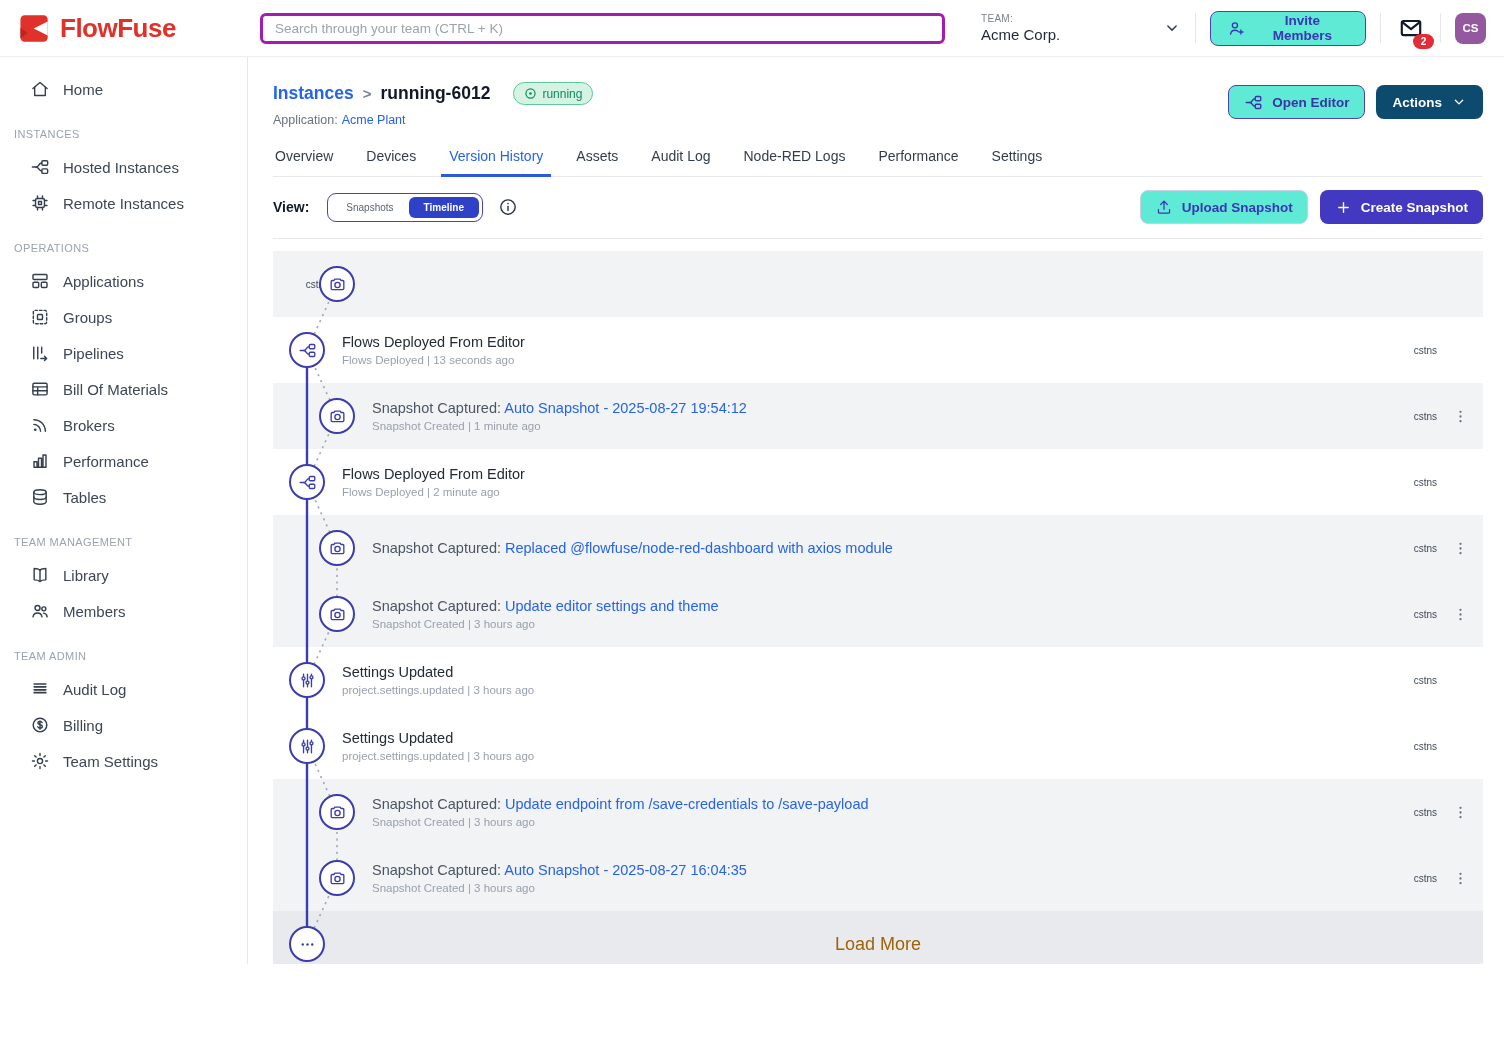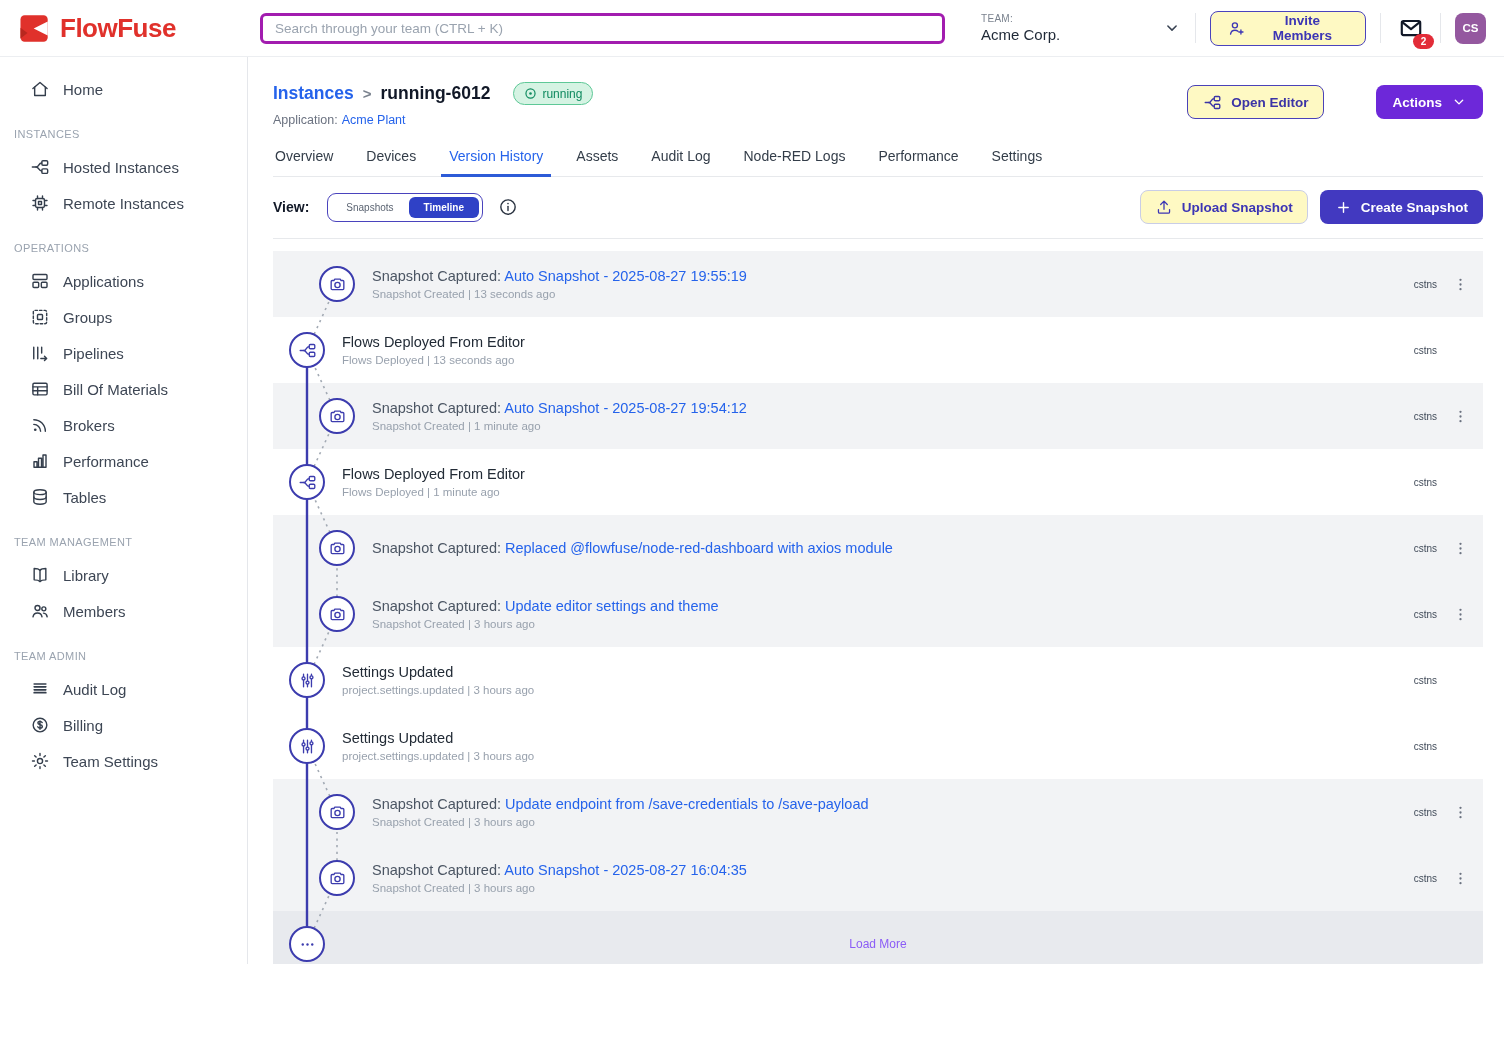--- a/index.html
+++ b/index.html
@@ -11,21 +11,21 @@
   .hdr-logo{width:248px;flex:none;display:flex;align-items:center;gap:9px;padding-left:18px;box-sizing:border-box;cursor:pointer;}
   .logo-mark{width:33px;height:33px;flex:none;}
   .logo-text{color:#e0312b;font-size:26px;font-weight:700;letter-spacing:-0.5px;}
   .search{flex:none;width:685px;height:31px;box-sizing:border-box;margin-left:12px;border:3px solid #a21caf;border-radius:6px;padding:0 12px;font-size:13.5px;color:#374151;outline:none;font-family:inherit;background:#fff;}
   .search::placeholder{color:#9aa3af;}
   .team{margin-left:36px;width:208px;display:flex;align-items:center;justify-content:space-between;cursor:pointer;}
   .team-label{display:block;font-size:10px;color:#7a828e;letter-spacing:.3px;}
   .team-name{display:block;font-size:15px;color:#1f2937;margin-top:2px;}
   .chev{width:18px;height:18px;color:#374151;}
   .vdiv{width:1px;height:30px;background:#e5e7eb;margin:0 14px;flex:none;}
-  .btn{display:inline-flex;align-items:center;gap:9px;border-radius:8px;font-weight:700;font-size:13.5px;cursor:pointer;background:#fef9c3;border:1.5px solid transparent;font-family:inherit;box-sizing:border-box;}
+  .btn{display:inline-flex;align-items:center;gap:9px;border-radius:8px;font-weight:700;font-size:13.5px;cursor:pointer;background:#5eead4;border:1.5px solid transparent;font-family:inherit;box-sizing:border-box;}
   .invite{height:35px;padding:0 16px;border-color:#4a43bd;color:#3c35b5;}
   .invite .icn{width:19px;height:19px;}
   .mail{position:relative;width:32px;display:flex;justify-content:center;cursor:pointer;}
   .mail-icn{width:26px;height:26px;color:#111827;}
   .notif{position:absolute;right:-8px;bottom:-8px;background:#e22c38;color:#fff;font-size:10px;font-weight:700;min-width:9px;padding:2px 6px;border-radius:9px;text-align:center;}
   .avatar{width:31px;height:31px;border-radius:8px;background:#94589f;color:#fff;font-size:11.5px;font-weight:700;display:flex;align-items:center;justify-content:center;margin-right:18px;cursor:pointer;flex:none;}
 
   
   .shell{display:flex;height:989px;}
   .sidebar{width:248px;flex:none;border-right:1px solid #e5e7eb;box-sizing:border-box;padding-top:14px;position:relative;}
@@ -43,21 +43,21 @@
   .crumb-sep{color:#7a828e;font-size:15px;font-weight:700;}
   .crumb-cur{color:#111827;font-size:17.5px;font-weight:700;}
   .badge-running{margin-left:14px;display:inline-flex;align-items:center;gap:5px;background:#d5f3e3;border:1px solid #5ec897;color:#0f8a5f;font-size:12px;padding:3.5px 10px;border-radius:999px;}
   .badge-icn{width:13px;height:13px;color:#0f8a5f;}
   .app-line{margin-top:8px;font-size:12.5px;}
   .app-label{color:#6b7280;}
   .app-link{color:#2563eb;cursor:pointer;text-decoration:none;margin-left:4px;}
   .ph-right{display:flex;gap:11px;padding-top:3px;}
   .btn-outline{height:34px;padding:0 15px;border-color:#4a42b8;color:#3b34a6;}
   .btn-outline .icn{width:19px;height:19px;}
-  .btn-solid{height:34px;padding:0 16px;background:#6d28d9;color:#fff;border:none;margin-left:41px;}
+  .btn-solid{height:34px;padding:0 16px;background:#0c4a6e;color:#fff;border:none;}
   .chev-w{width:16px;height:16px;color:#fff;}
 
   
   .tabs{margin-top:15px;display:flex;gap:29px;border-bottom:1px solid #e7e9ec;}
   .tab{font-size:14px;color:#333d49;padding:6px 2px 12px;cursor:pointer;position:relative;}
   .tab.active{color:#2563eb;}
   .tab.active::after{content:"";position:absolute;left:-6px;right:-6px;bottom:-1px;height:3px;background:#2d5bd7;}
 
   
   .toolbar{margin-top:13px;display:flex;align-items:center;padding-bottom:14px;border-bottom:1px solid #e7e9ec;}
@@ -86,21 +86,21 @@
   .tmain{flex:1;padding-left:99px;}
   .trow.event .tmain{padding-left:69px;}
   .ttitle{font-size:14.5px;color:#4b5563;}
   .ttitle .tlink{color:#2563eb;cursor:pointer;text-decoration:none;}
   .trow.event .ttitle{color:#222b36;font-weight:500;}
   .tmeta{font-size:11.5px;color:#98a1ad;margin-top:4px;}
   .tuser{font-size:10px;color:#414b59;width:56px;text-align:right;}
   .tmenu{width:46px;display:flex;justify-content:center;cursor:pointer;}
   .tmenu .icn{width:17px;height:17px;color:#6b7280;}
   .tmenu.hide{visibility:hidden;}
-  .lm-link{flex:1;text-align:center;font-size:12px;color:#8b5cf6;cursor:pointer;}
+  .lm-link{flex:1;text-align:center;font-size:18px;color:#a16207;cursor:pointer;}
   .icn{display:inline-block;flex:none;}
   .icn svg{width:100%;height:100%;display:block;}
 </style>
 </head>
 <body>
 
 <div class="app">
 
   <header class="hdr">
     <div class="hdr-logo">
@@ -394,24 +394,20 @@
           </svg>
           <div class="trow gray">
             <div class="tnode snap">
               <span class="icn">
                 <svg viewBox="0 0 24 24" fill="none" stroke="currentColor" stroke-width="1.7" stroke-linecap="round" stroke-linejoin="round">
                   <path d="M4 8.3c0-.7.6-1.3 1.3-1.3h2.1l1.2-1.8h6.8l1.2 1.8h2.1c.7 0 1.3.6 1.3 1.3v8.9c0 .7-.6 1.3-1.3 1.3H5.3c-.7 0-1.3-.6-1.3-1.3z"></path>
                   <circle cx="12" cy="12.7" r="3.3"></circle>
                 </svg>
               </span>
             </div>
-            <div class="tmain">
-              <div class="ttitle"><span class="tprefix">Snapshot Captured: </span><a class="tlink">Auto Snapshot - 2025-08-27 19:55:19</a></div>
-              <div class="tmeta">Snapshot Created | 13 seconds ago</div>
-            </div>
             <div class="tuser">cstns</div>
             <div class="tmenu">
               <span class="icn">
                 <svg viewBox="0 0 24 24" fill="none" stroke="currentColor" stroke-width="1.7" stroke-linecap="round" stroke-linejoin="round">
                   <circle cx="12" cy="5.4" r="1.6" fill="currentColor" stroke="none"></circle>
                   <circle cx="12" cy="12" r="1.6" fill="currentColor" stroke="none"></circle>
                   <circle cx="12" cy="18.6" r="1.6" fill="currentColor" stroke="none"></circle>
                 </svg>
               </span>
             </div>
@@ -472,21 +468,21 @@
                 <svg viewBox="0 0 24 24" fill="none" stroke="currentColor" stroke-width="1.7" stroke-linecap="round" stroke-linejoin="round">
                   <path d="M2.8 12h4.4"></path>
                   <rect x="14.2" y="4.4" width="7" height="5.4" rx="1.4"></rect>
                   <rect x="14.2" y="14.2" width="7" height="5.4" rx="1.4"></rect>
                   <path d="M7.2 12c4 0 2.6-4.9 7-4.9M7.2 12c4 0 2.6 4.9 7 4.9"></path>
                 </svg>
               </span>
             </div>
             <div class="tmain">
               <div class="ttitle"><span>Flows Deployed From Editor</span></div>
-              <div class="tmeta">Flows Deployed | 1 minute ago</div>
+              <div class="tmeta">Flows Deployed | 2 minute ago</div>
             </div>
             <div class="tuser">cstns</div>
             <div class="tmenu hide">
               <span class="icn">
                 <svg viewBox="0 0 24 24" fill="none" stroke="currentColor" stroke-width="1.7" stroke-linecap="round" stroke-linejoin="round">
                   <circle cx="12" cy="5.4" r="1.6" fill="currentColor" stroke="none"></circle>
                   <circle cx="12" cy="12" r="1.6" fill="currentColor" stroke="none"></circle>
                   <circle cx="12" cy="18.6" r="1.6" fill="currentColor" stroke="none"></circle>
                 </svg>
               </span>

